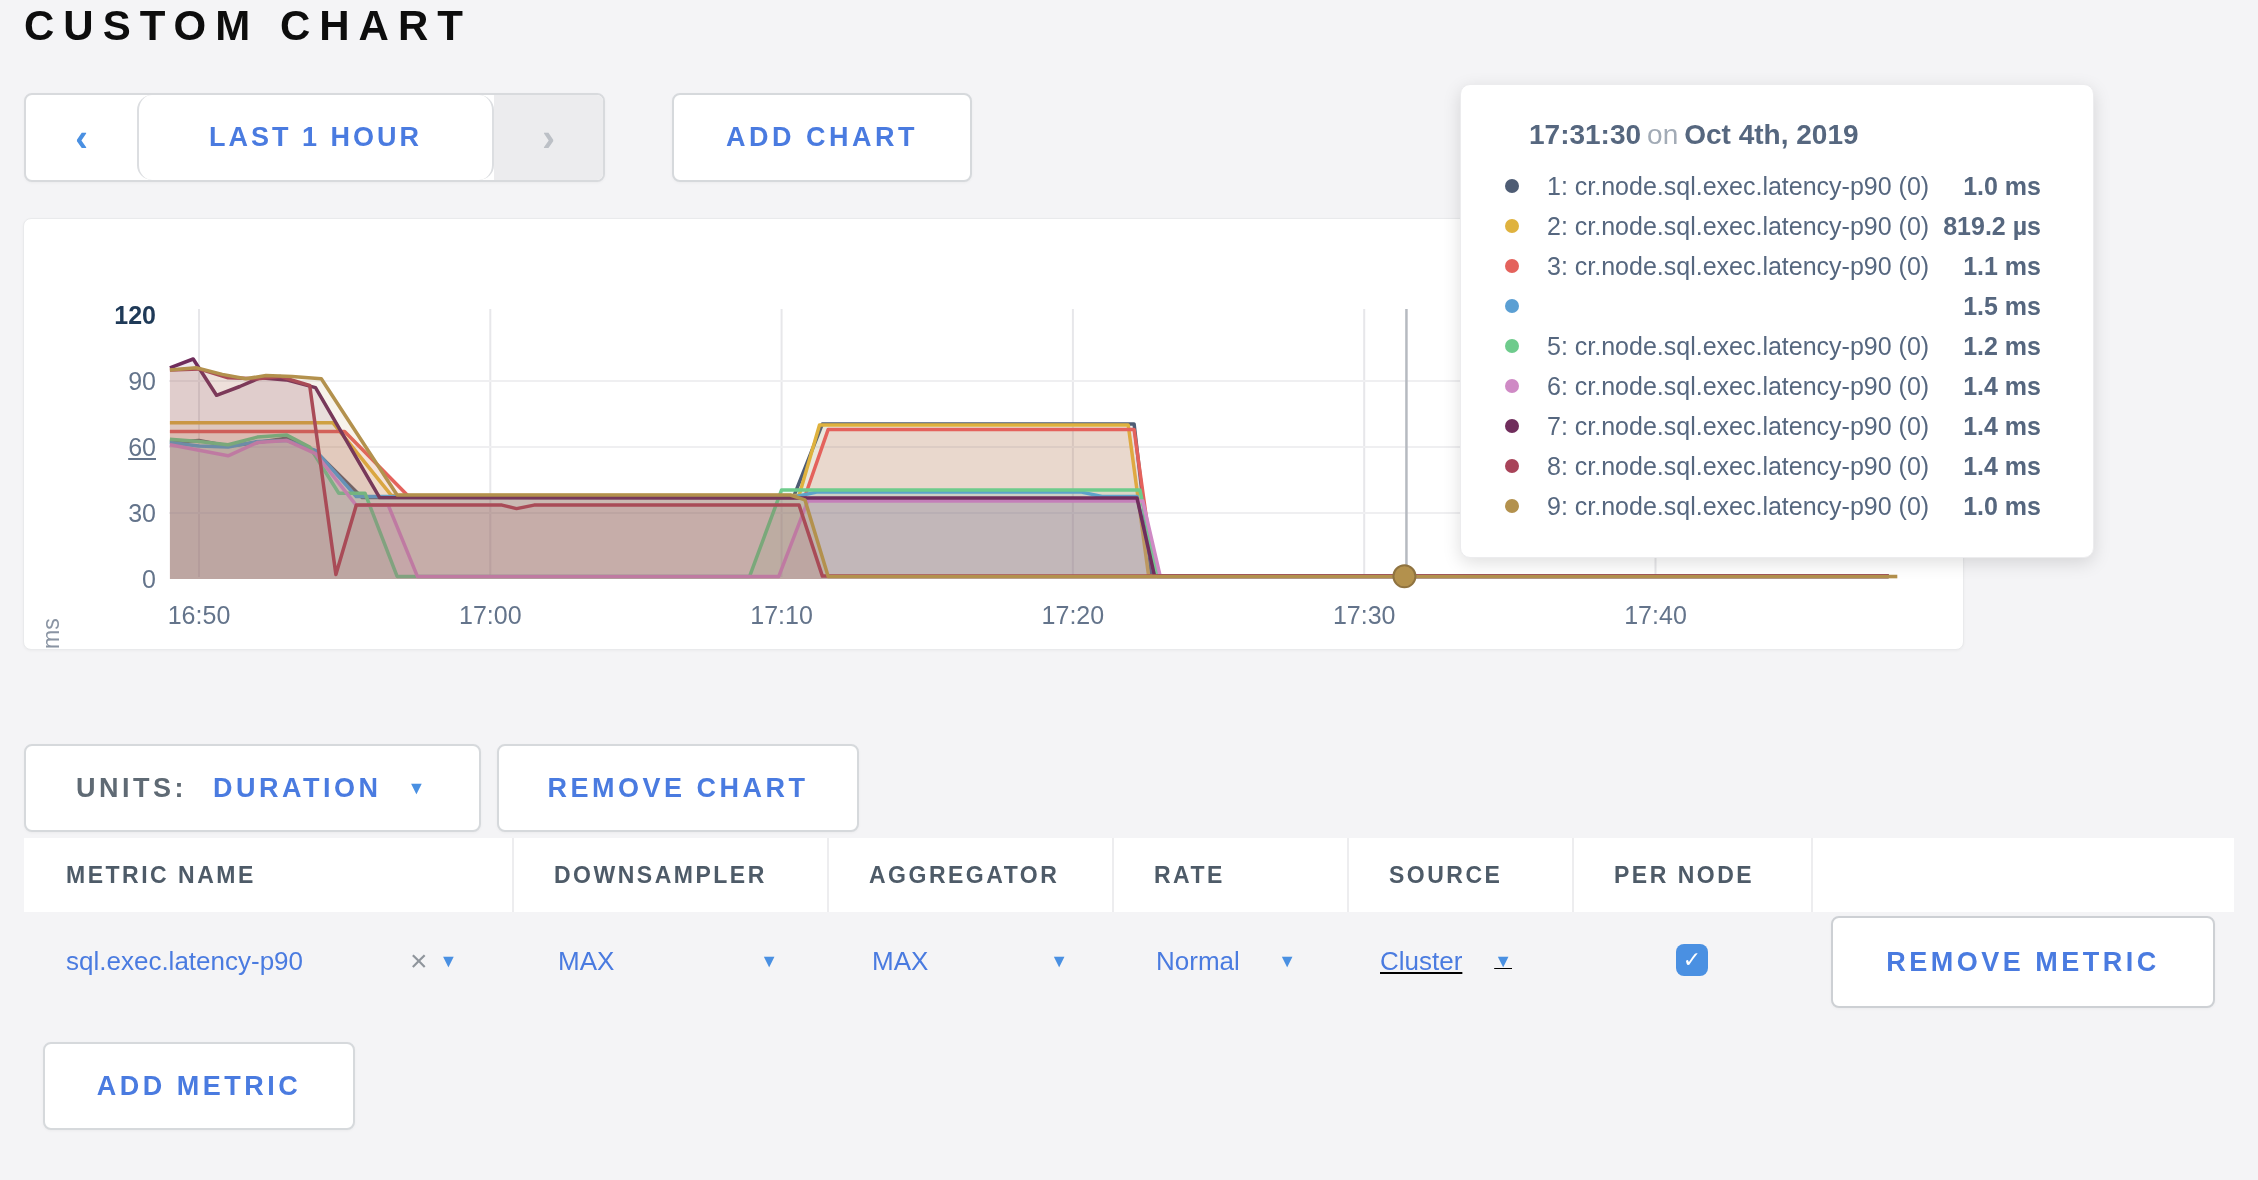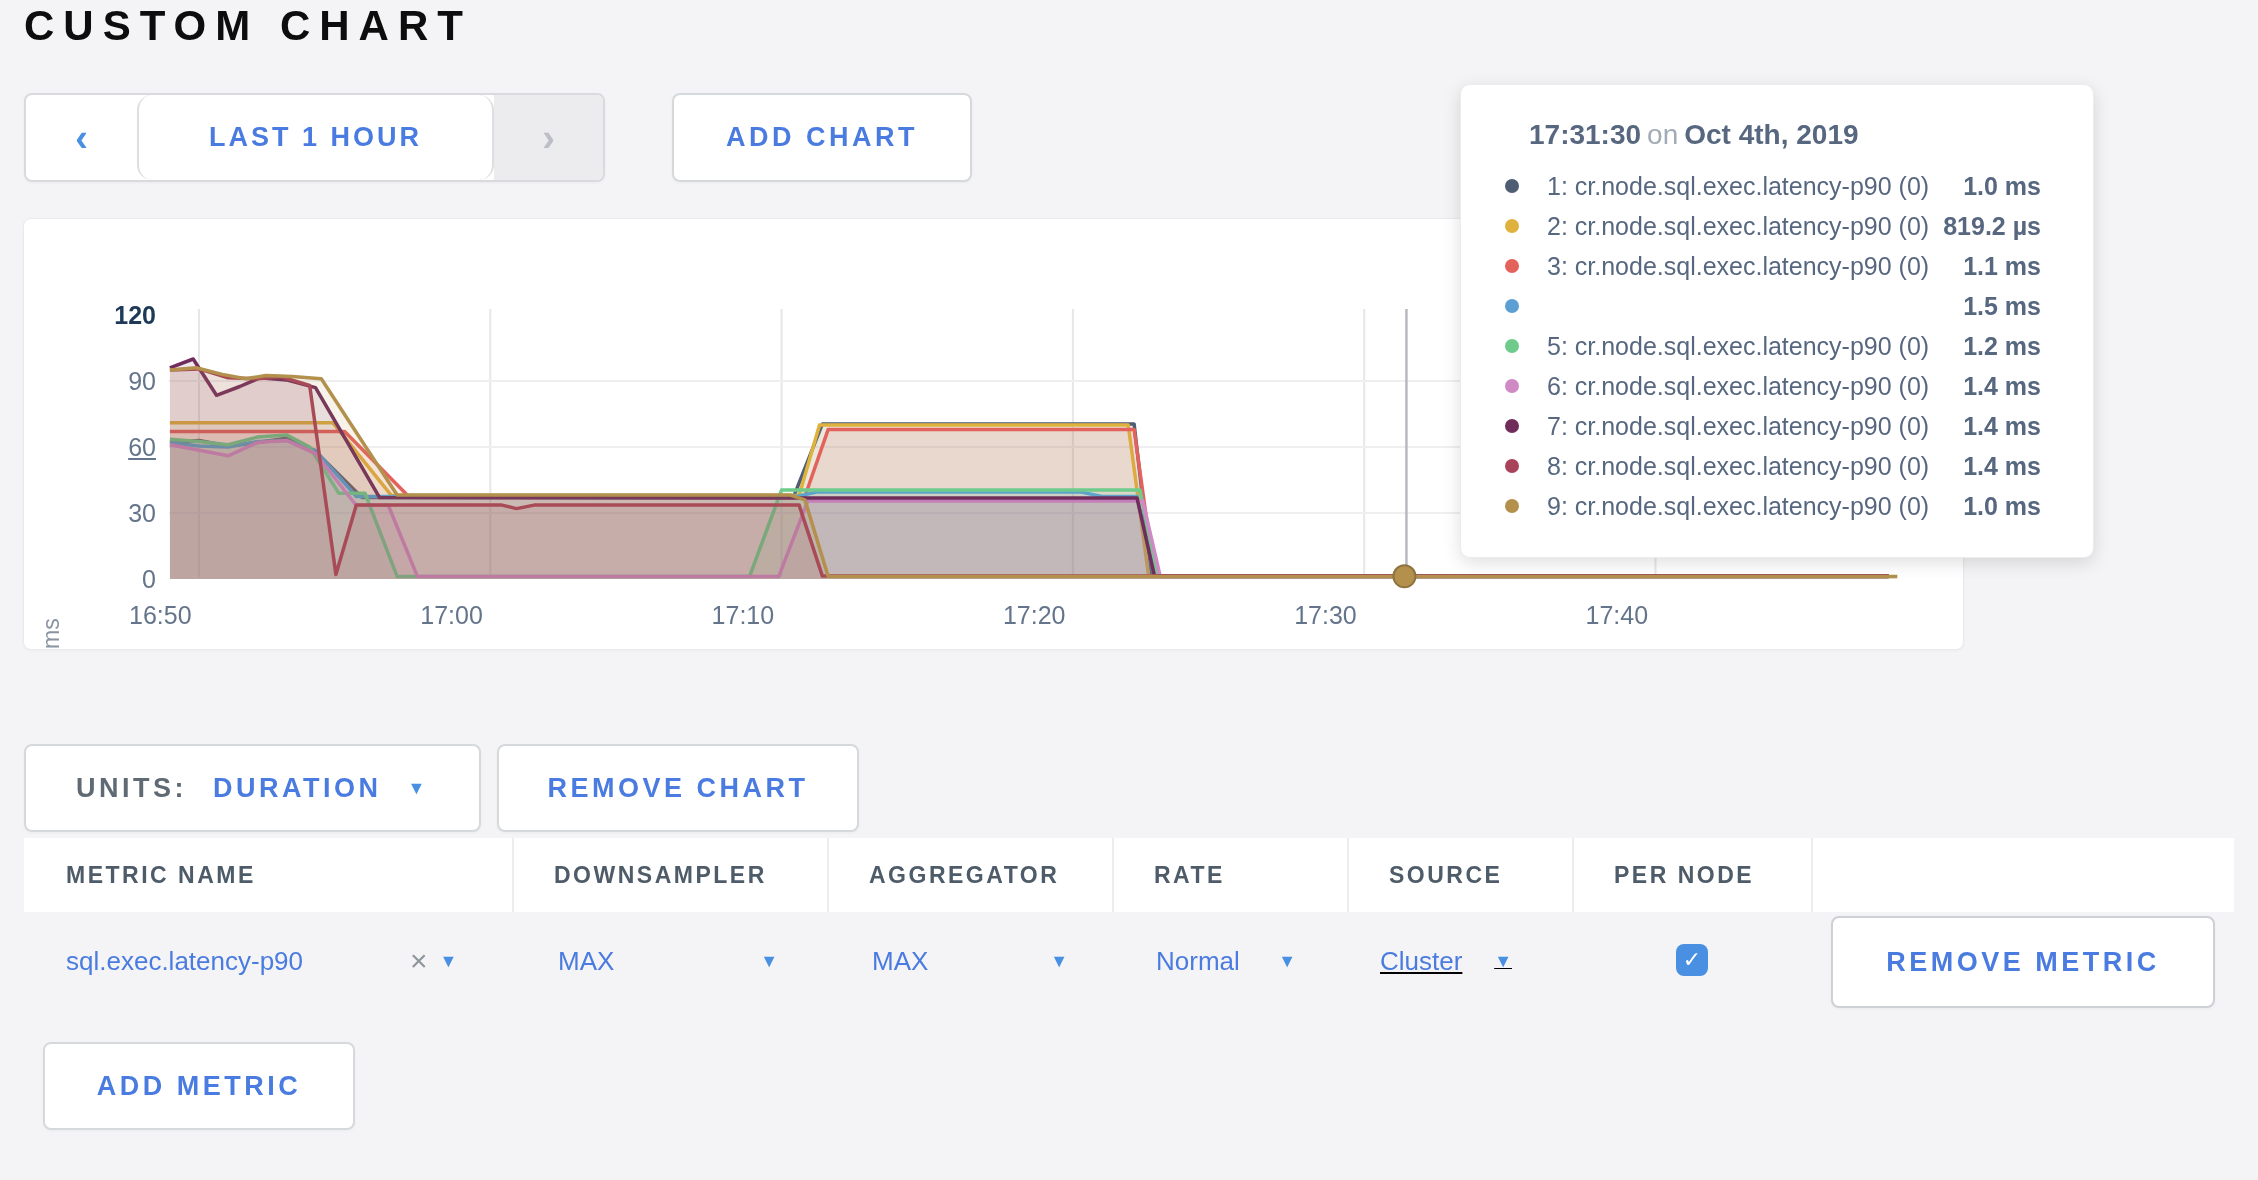--- a/index.html
+++ b/index.html
@@ -38,21 +38,21 @@
   
   .chart-panel{
     left:23px;top:218px;width:1939px;height:430px;background:#fff;
     border:1px solid #e9eaec;border-radius:8px;box-shadow:0 1px 3px rgba(0,0,0,.04);
   }
   .y-axis-label{
     left:14px;top:430px;color:#8a94a3;font-size:23px;transform:rotate(-90deg);transform-origin:left top;
   }
   .ytick{position:absolute;width:90px;text-align:right;font-size:25px;color:#64748b;}
   .ytick.dark{color:#1f3a58;font-weight:700;}
-  .xtick{position:absolute;width:140px;font-size:25px;color:#64748b;}
+  .xtick{position:absolute;width:140px;text-align:center;font-size:25px;color:#64748b;}
   
   .tooltip-card{
     left:1460px;top:84px;width:632px;height:472px;background:#fff;
     border:1px solid #ececee;border-radius:10px;
     box-shadow:0 5px 18px rgba(0,0,0,.13);z-index:10;
   }
   .tooltip-header{position:absolute;left:48px;top:34px;font-size:28px;color:#56677f;font-weight:700;margin-left:20px;}
   .tooltip-header .on-word{color:#a2abb6;font-weight:400;margin:0 6px;}
   .legend-rows{position:absolute;left:44px;top:81px;width:536px;}
   .legend-row{display:flex;align-items:center;height:40px;}

